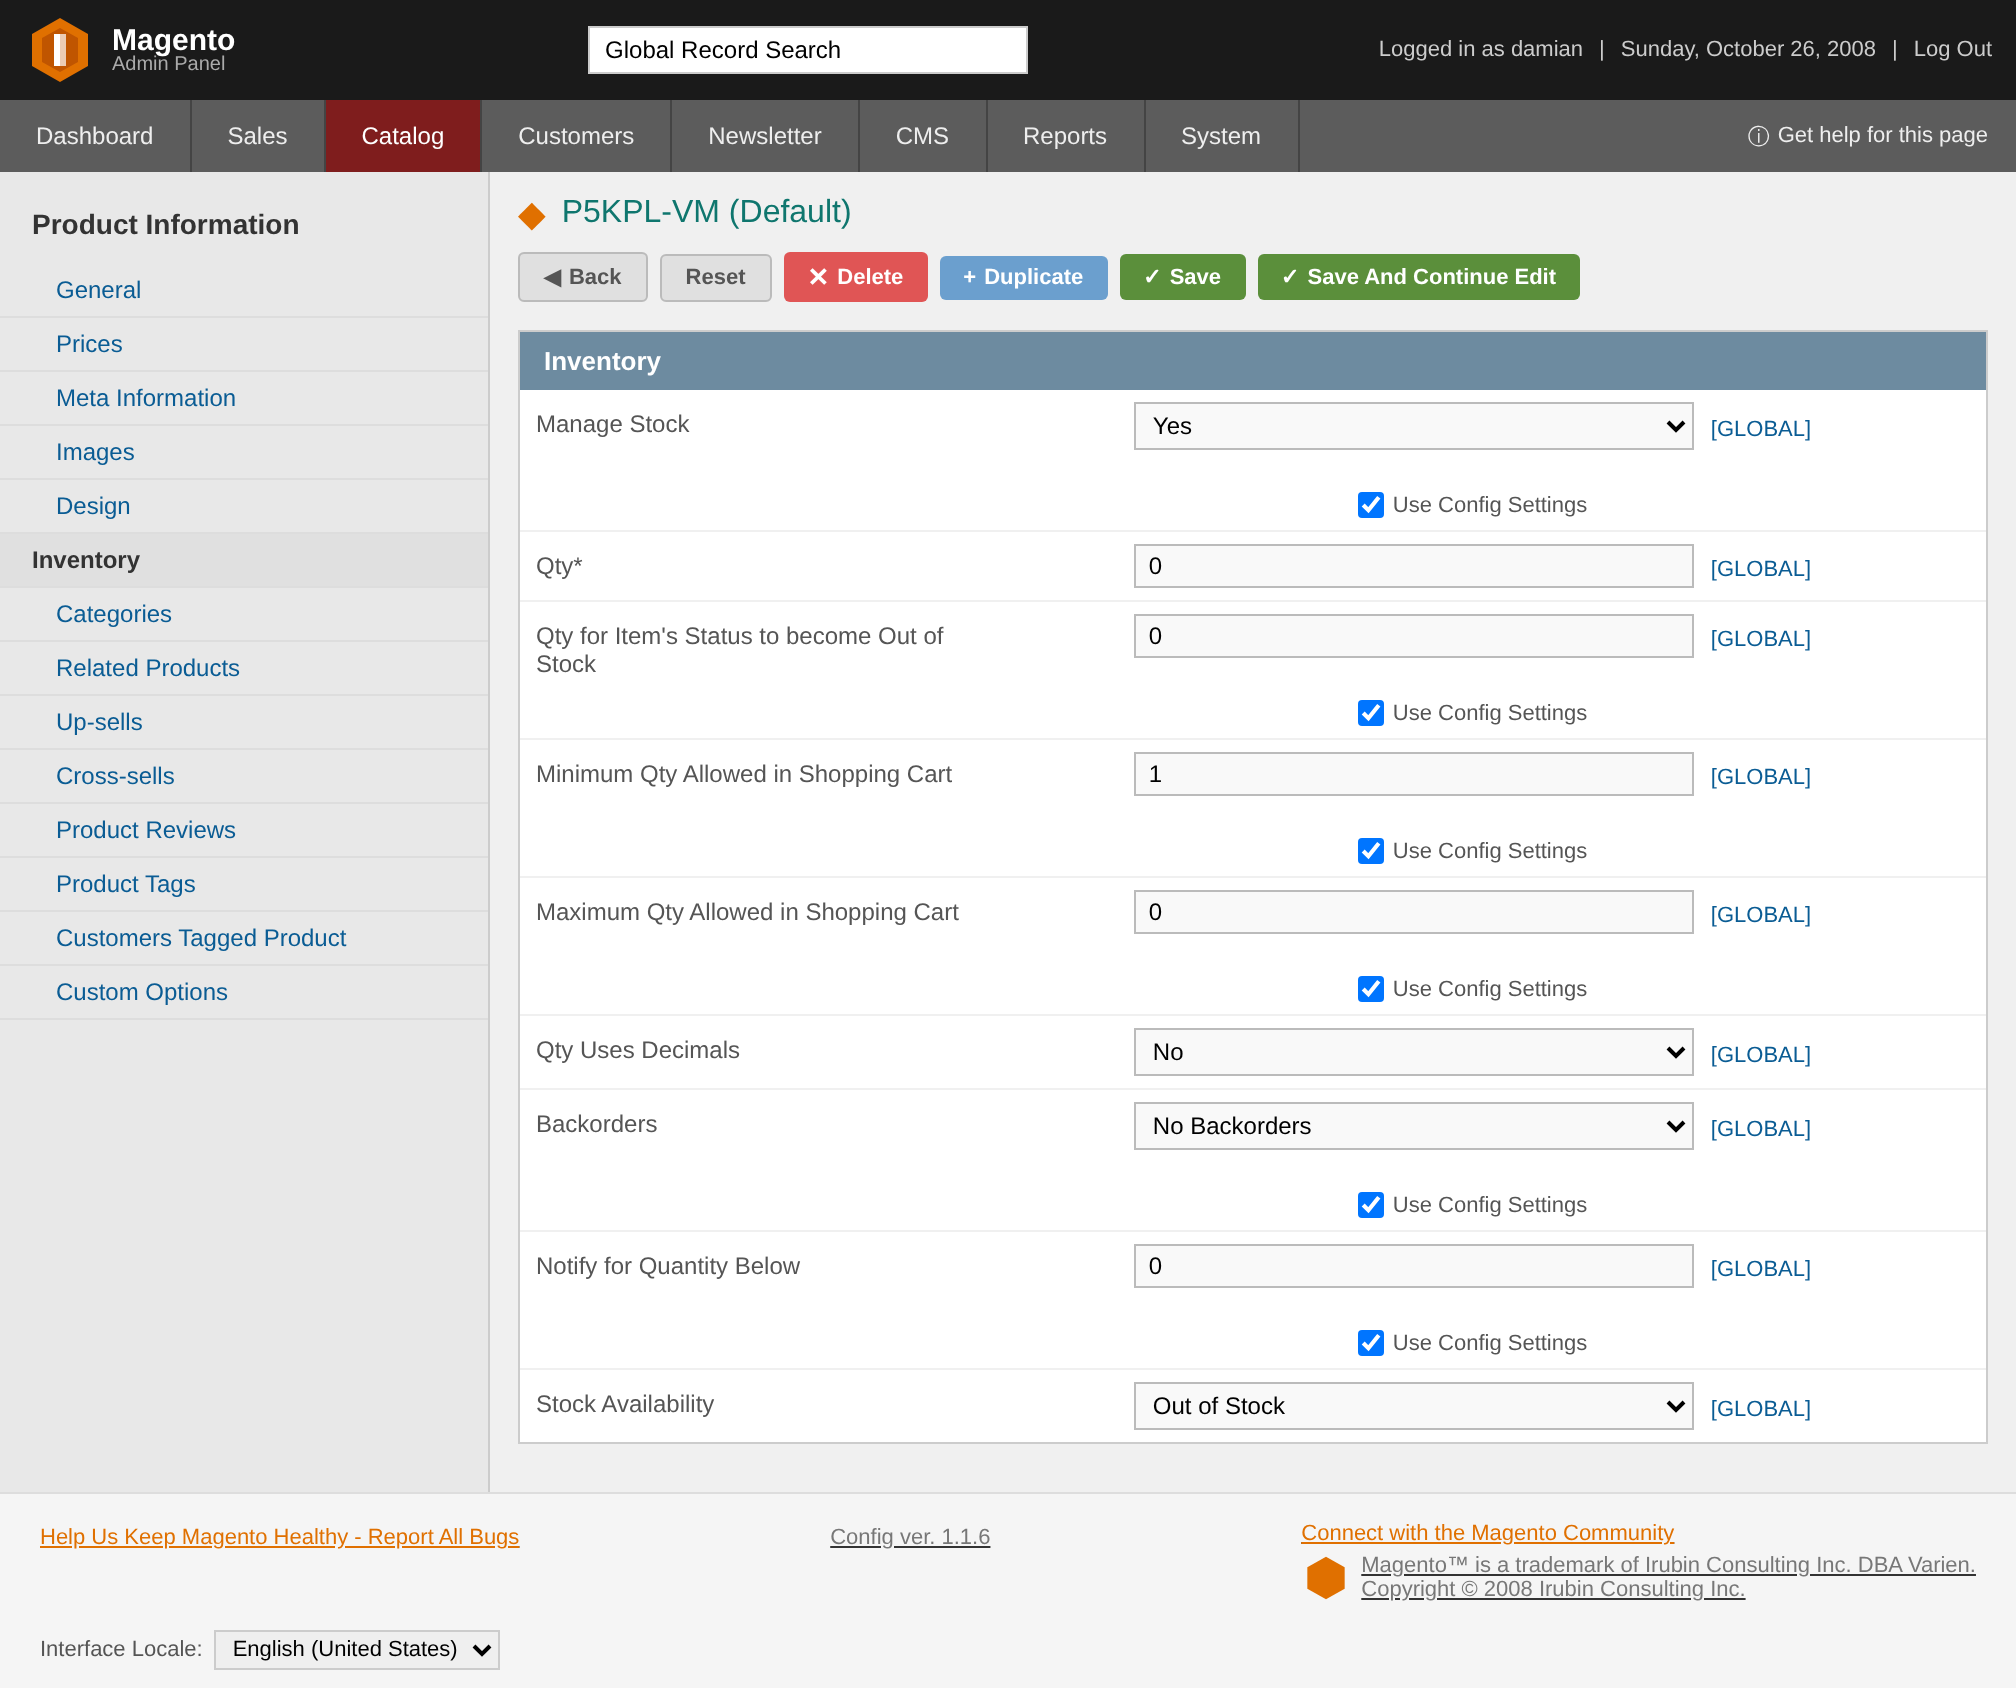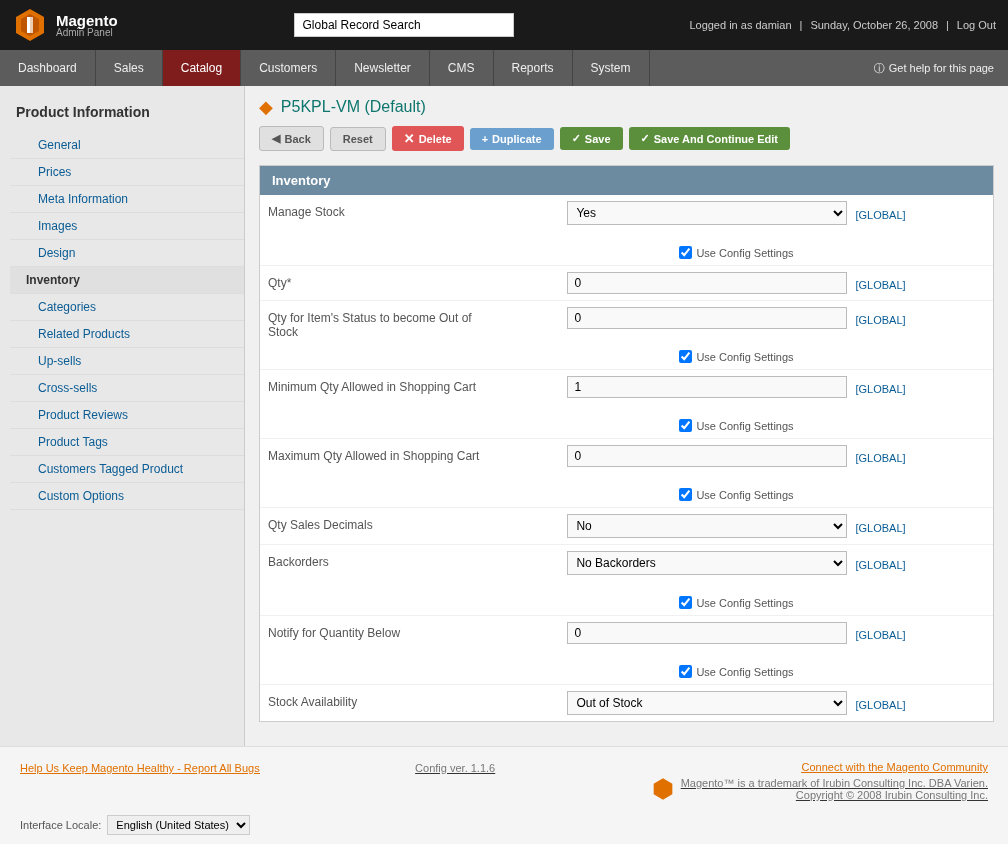--- a/index.html
+++ b/index.html
@@ -19,21 +19,21 @@
     .nav-item { padding: 0 18px; display: flex; align-items: center; color: #eee; font-size: 12px; cursor: pointer; border-right: 1px solid #444; text-decoration: none; }
     .nav-item.active { background: #7f1d1d; color: #fff; }
     #help-link { margin-left: auto; display: flex; align-items: center; padding: 0 14px; color: #eee; font-size: 11px; cursor: pointer; }
 
     
     #content-wrapper { display: flex; min-height: 620px; background: #f0f0f0; }
 
     
     #sidebar { width: 245px; background: #e8e8e8; border-right: 1px solid #ccc; flex-shrink: 0; padding: 10px 0; }
     #sidebar-title { font-size: 14px; font-weight: bold; color: #333; padding: 8px 16px 12px; }
-    .sidebar-item { display: block; padding: 6px 16px 6px 28px; color: #0a5c94; font-size: 12px; cursor: pointer; border-bottom: 1px solid #ddd; text-decoration: none; margin-left: 10px; }
+    .sidebar-item { display: block; padding: 6px 16px 6px 28px; color: #0a5c94; font-size: 12px; cursor: pointer; border-bottom: 1px solid #ddd; text-decoration: none; }
     .sidebar-item.active-bold { font-weight: bold; color: #333; padding-left: 16px; background: #e0e0e0; }
 
     
     #main { flex: 1; padding: 10px 14px; }
 
     
     #page-title-row { display: flex; align-items: center; gap: 8px; margin-bottom: 8px; }
     #page-title-icon { color: #e07000; font-size: 18px; }
     #page-title { font-size: 16px; font-weight: normal; color: #0f766e; }
 
@@ -229,21 +229,21 @@
             <span class="global-tag">[GLOBAL]</span>
           </div>
           <div class="checkbox-row">
             <input type="checkbox" checked="" style="">
             <span>Use Config Settings</span>
           </div>
         </div>
       </div>
 
       <div class="form-row">
-        <div class="form-label">Qty Sales Decimals</div>
+        <div class="form-label">Qty Uses Decimals</div>
         <div class="form-field">
           <div class="field-row">
             <select class="form-select">
               <option>No</option>
               <option>Yes</option>
             </select>
             <span class="global-tag">[GLOBAL]</span>
           </div>
         </div>
       </div>
@@ -299,21 +299,21 @@
 </div>
 
 <div id="footer" style="background:#f5f5f5;border-top:1px solid #ddd;padding:14px 20px;">
   <div style="display:flex;justify-content:space-between;align-items:flex-start;text-decoration:underline;">
     <div>
       <a href="#" style="color:#e07000;font-size:11px;text-decoration:underline;">Help Us Keep Magento Healthy - Report All Bugs</a>
     </div>
     <div style="text-align:center;">
       <span style="font-size:11px;color:#777;">Config ver. 1.1.6</span>
     </div>
-    <div style="text-align:right;">
+    <div style="">
       <a href="#" style="color:#e07000;font-size:11px;text-decoration:underline;display:block;">Connect with the Magento Community</a>
       <div style="display:flex;align-items:center;justify-content:flex-end;gap:6px;margin-top:4px;">
         <svg width="24" height="24" viewBox="0 0 36 36">
           <polygon points="18,2 32,10 32,26 18,34 4,26 4,10" fill="#e07000"></polygon>
         </svg>
         <div>
           <span style="font-size:11px;color:#777;display:block;">Magento™ is a trademark of Irubin Consulting Inc. DBA Varien.</span>
           <span style="font-size:11px;color:#777;display:block;">Copyright © 2008 Irubin Consulting Inc.</span>
         </div>
       </div>

